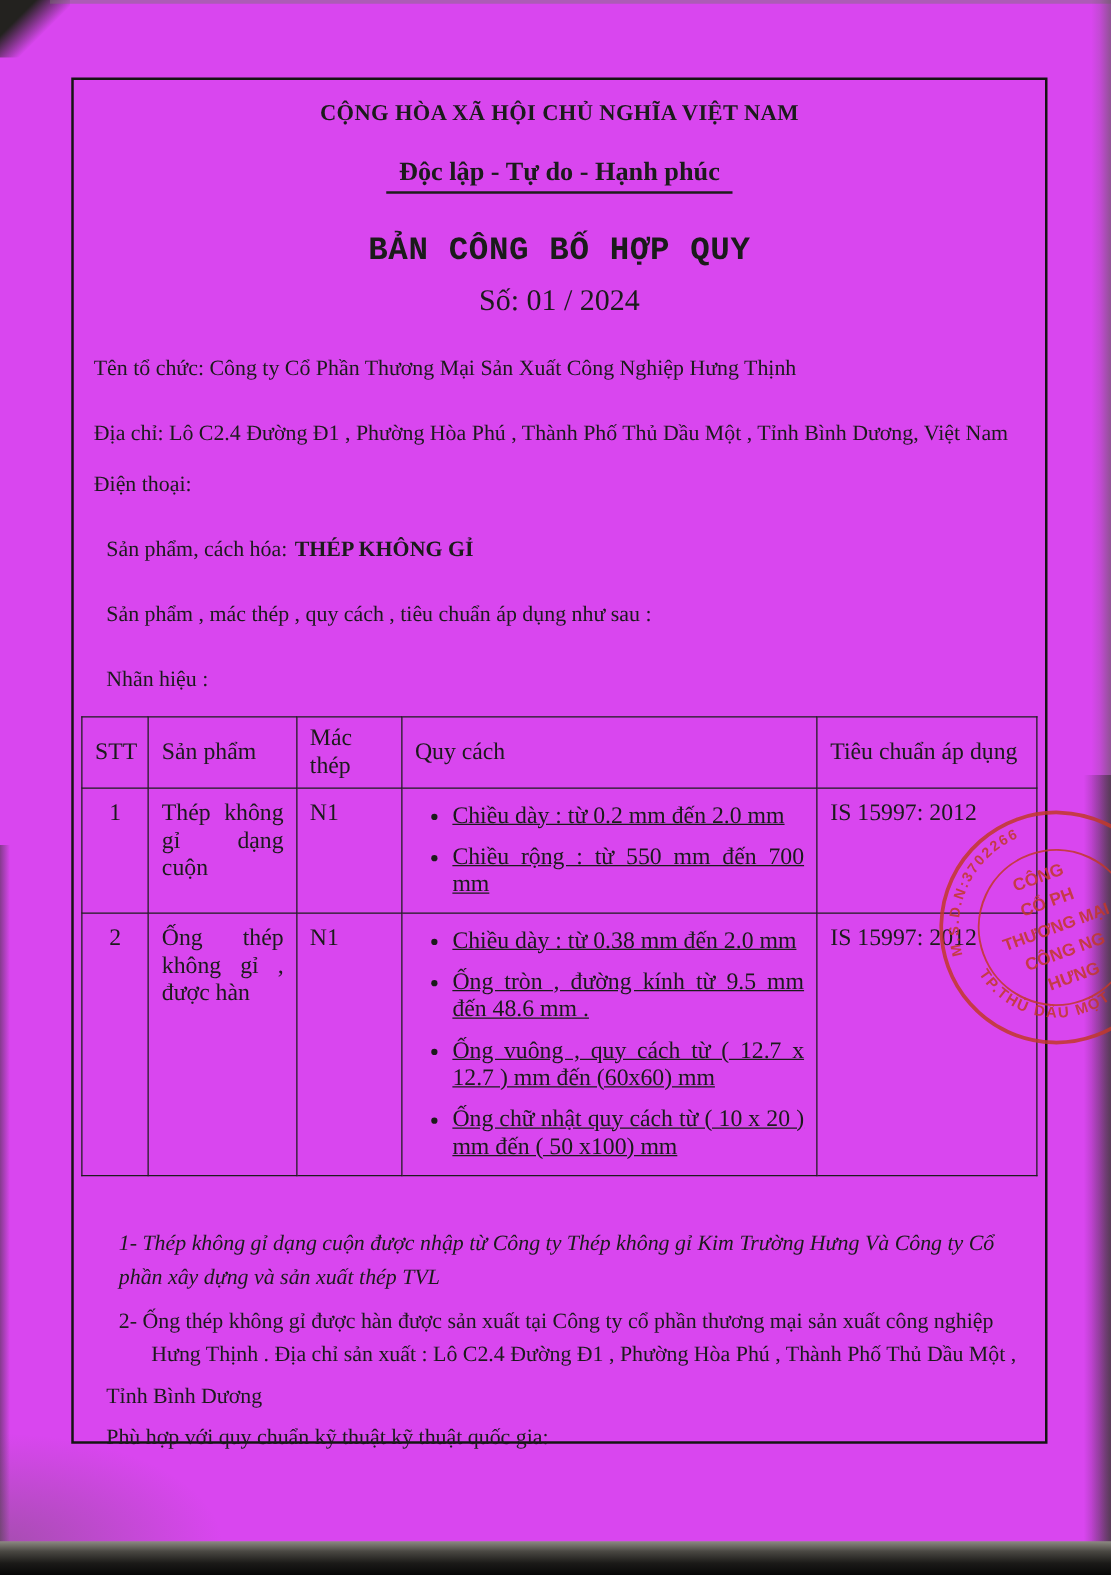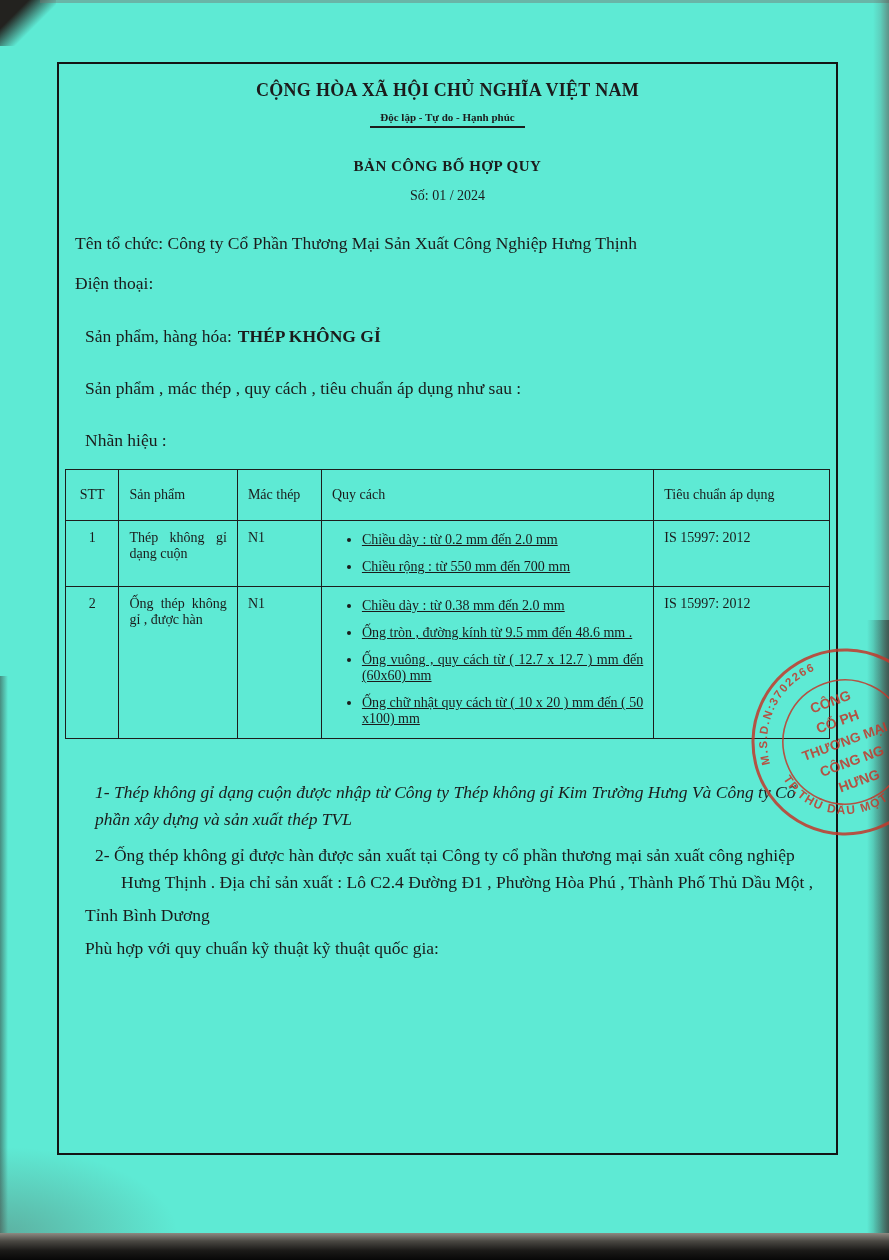--- a/index.html
+++ b/index.html
@@ -1,18 +1,18 @@
 <!DOCTYPE html>
 <html><head>
 <meta charset="utf-8">
 <style>
   html,body { margin:0; padding:0; background:#d9d9d6; }
   .page {
     position:relative; width:889px; height:1260px; margin:0 auto;
-    background:#5eead4; overflow:hidden;
+    background:#d946ef; overflow:hidden;
     font-family:"Liberation Serif","DejaVu Serif",serif;
     color:#1b1b1b;
   }
   
   .corner-tl { position:absolute; top:0; left:0; width:56px; height:46px;
     background:linear-gradient(135deg,#23221f 0%,#23221f 28%,rgba(35,34,31,0) 60%); }
   .edge-top { position:absolute; top:0; left:40px; right:0; height:3px; background:rgba(120,118,112,.45); }
   .edge-right { position:absolute; top:0; right:0; width:16px; height:100%;
     background:linear-gradient(to left, rgba(92,90,85,.6), rgba(92,90,85,.18) 55%, rgba(92,90,85,0)); }
   .edge-right-dark { position:absolute; bottom:0; right:0; width:22px; height:640px;
@@ -25,30 +25,30 @@
     background:linear-gradient(to bottom,#8d8a82 0%,#4a4843 30%,#1b1a18 65%,#070707 100%); }
 
   
   .frame {
     position:absolute; left:57px; top:62px; width:781px; height:1093px;
     border:2.5px solid #141414; box-sizing:border-box;
     padding:12px 16px 0 16px;
   }
   .doc-header { text-align:center; margin-top:4px; }
   .nat { font-weight:bold; font-size:18px; letter-spacing:.3px; }
-  .motto { display:inline-block; font-weight:bold; font-size:11px;
-    border-bottom:2px solid #1d1d1d; padding:2px 10px 3px; margin-top:8px; }
-  .title { text-align:center; font-size:15px; font-weight:bold; letter-spacing:.5px; margin:30px 0 0; }
-  .num { text-align:center; font-size:14px; margin-top:13px; }
+  .motto { display:inline-block; font-weight:bold; font-size:21px;
+    border-bottom:2px solid #1d1d1d; padding:2px 10px 3px; margin-top:22px; }
+  .title { text-align:center; font-size:26px; font-weight:bold; letter-spacing:.5px; margin:30px 0 0;font-family:Liberation Mono, monospace; }
+  .num { text-align:center; font-size:24px; margin-top:13px; }
   p.line { margin:26px 0 0; font-size:17.5px; line-height:1.5; }
   p.ind { margin-left:10px; }
   .b-strong { font-weight:bold; margin-left:6px; }
 
   table.doc-table { border-collapse:collapse; margin:16px -10px 0; width:calc(100% + 20px);
-    font-size:14px; table-layout:fixed; }
+    font-size:19px; table-layout:fixed; }
   .doc-table th, .doc-table td { border:1.5px solid #1d1d1d; padding:9px 10px; vertical-align:top; text-align:left; }
   .doc-table thead th { font-weight:normal; vertical-align:middle; height:38px; padding-top:6px; padding-bottom:6px; }
   .col-stt { width:7%; } .col-product { width:15.5%; } .col-grade { width:11%; }
   .col-specs { width:43.5%; } .col-standard { width:23%; }
   td.cell-stt, th.h-stt { text-align:center; }
   td.cell-product { text-align:justify; }
   ul.spec-list { margin:2px 0 0; padding-left:30px;text-decoration:underline; }
   ul.spec-list li { margin-bottom:11px; text-align:justify; }
   ul.spec-list li:last-child { margin-bottom:2px; }
 
@@ -80,22 +80,23 @@
 
     <div class="doc-header">
       <div class="nat">CỘNG HÒA XÃ HỘI CHỦ NGHĨA VIỆT NAM</div>
       <div class="motto">Độc lập - Tự do - Hạnh phúc</div>
     </div>
 
     <h1 class="title">BẢN CÔNG BỐ HỢP QUY</h1>
     <div class="num">Số: 01 / 2024</div>
 
     <p class="line">Tên tổ chức: Công ty Cổ Phần Thương Mại Sản Xuất Công Nghiệp Hưng Thịnh</p>
+    <p class="line">Địa chỉ: Lô C2.4 Đường Đ1 , Phường Hòa Phú , Thành Phố Thủ Dầu Một , Tỉnh Bình Dương, Việt Nam</p>
     <p class="line" style="margin-top:14px;">Điện thoại:</p>
-    <p class="line ind"><span>Sản phẩm, hàng hóa:</span><span class="b-strong">THÉP KHÔNG GỈ</span></p>
+    <p class="line ind"><span>Sản phẩm, cách hóa:</span><span class="b-strong">THÉP KHÔNG GỈ</span></p>
     <p class="line ind">Sản phẩm , mác thép , quy cách , tiêu chuẩn áp dụng như sau :</p>
     <p class="line ind">Nhãn hiệu :</p>
 
     <table class="doc-table">
       <colgroup>
         <col class="col-stt">
           <col class="col-product">
           <col class="col-grade">
           <col class="col-specs">
           <col class="col-standard">

